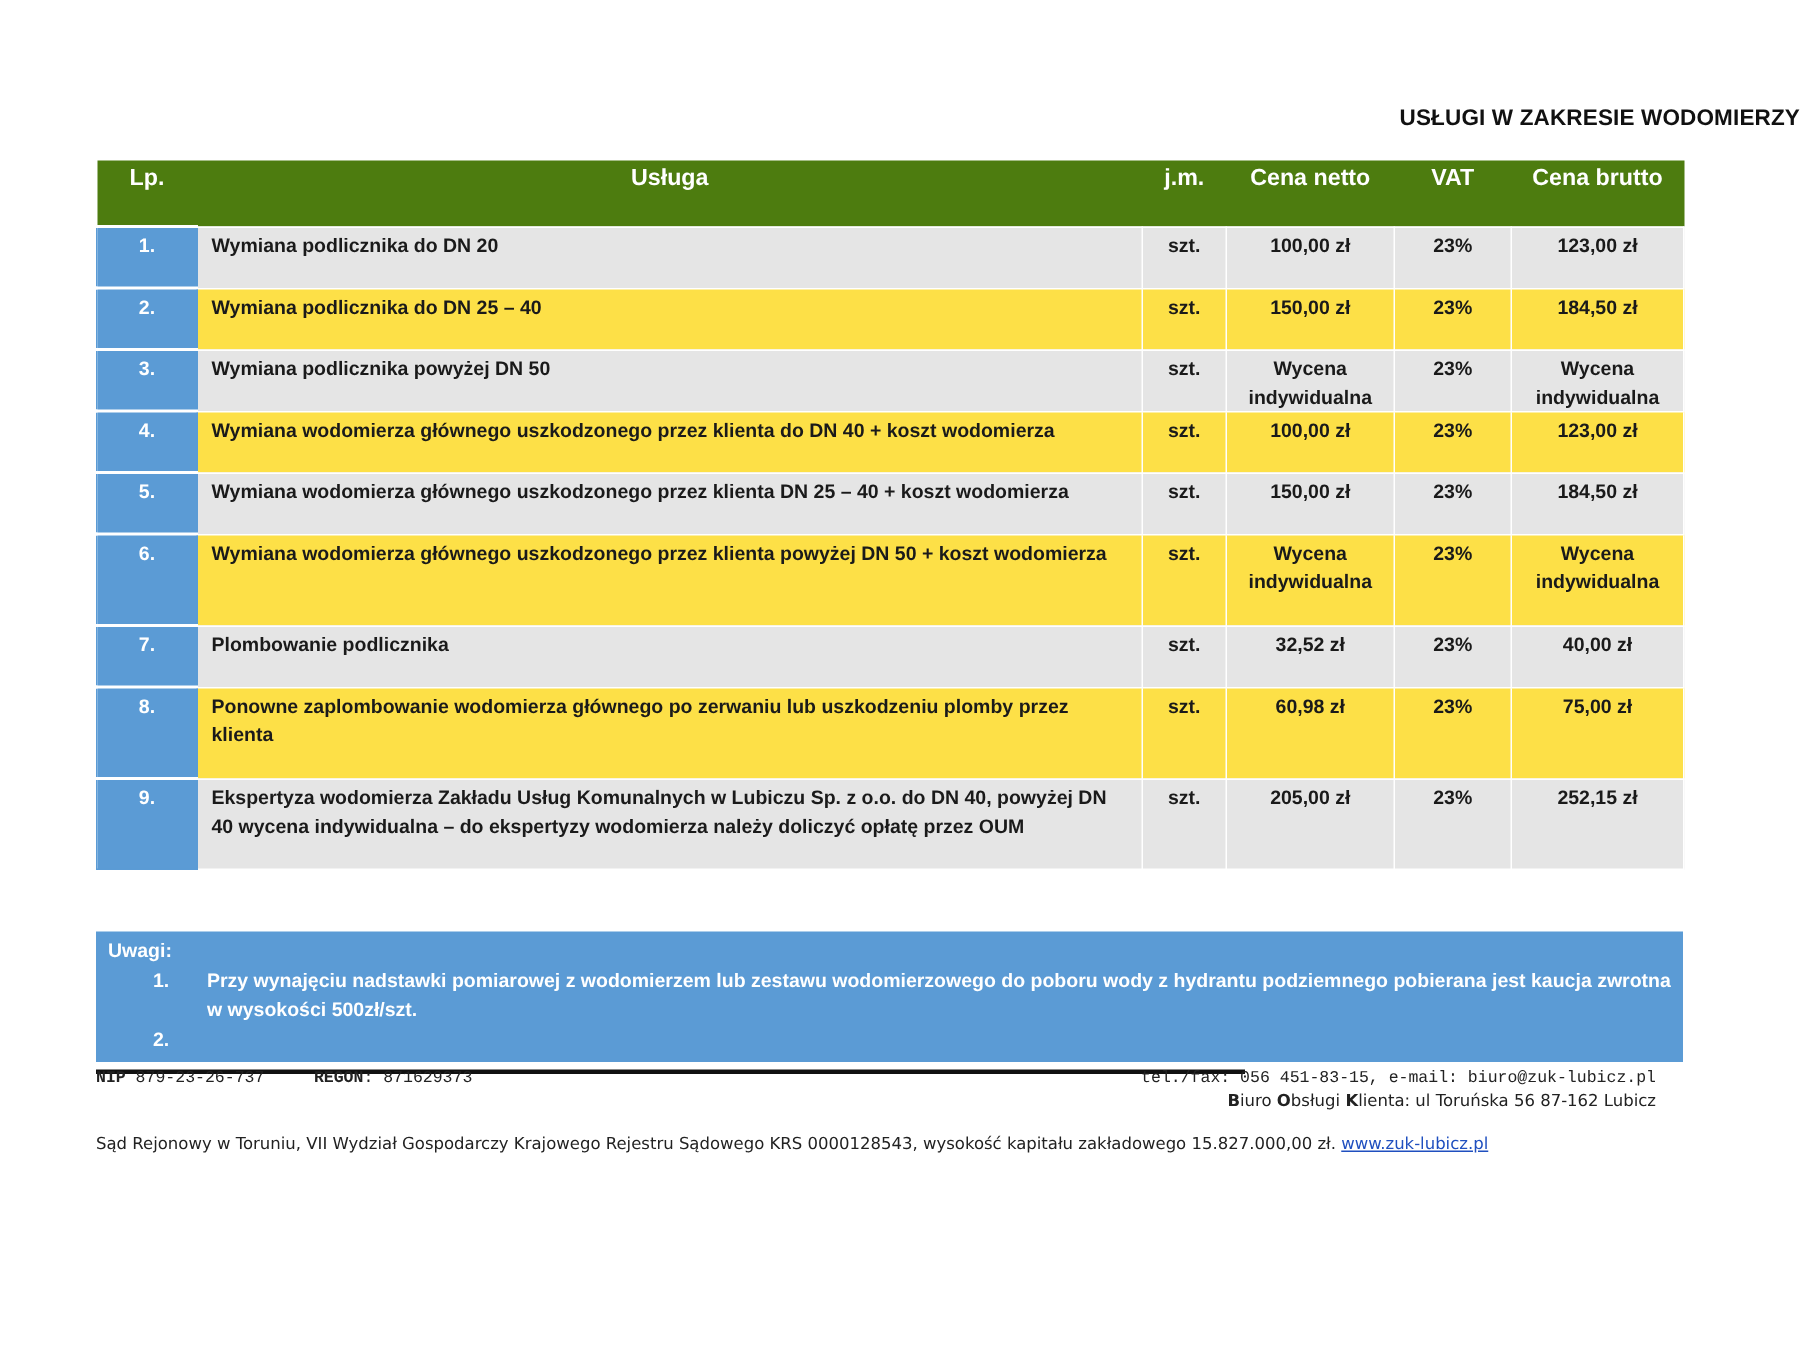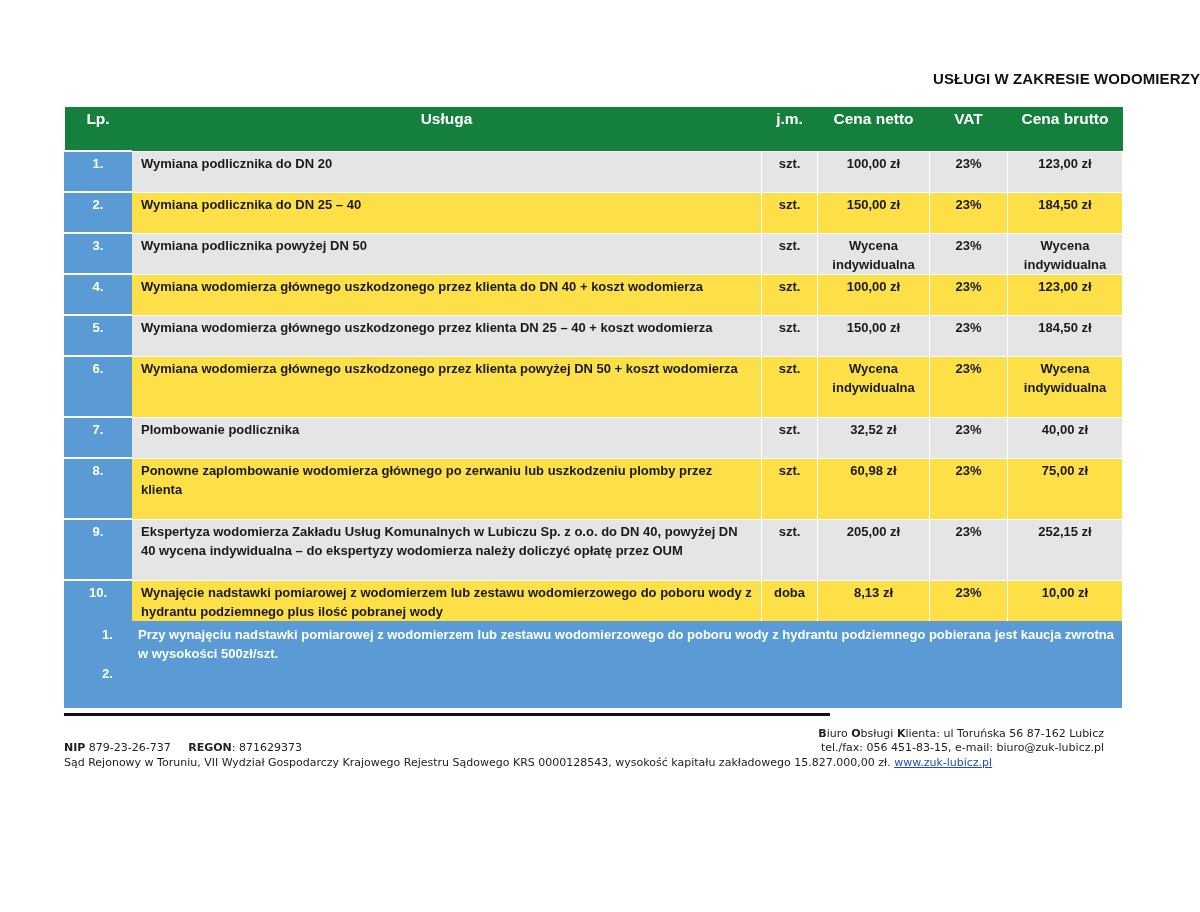--- a/index.html
+++ b/index.html
@@ -4,21 +4,21 @@
 <style>
   html, body { margin: 0; padding: 0; background: #ffffff; }
   body { width: 1200px; height: 912px; position: relative; overflow: hidden;
          font-family: "Liberation Sans", sans-serif; color: #1a1a1a; }
   .title { position: absolute; top: 70px; left: 0; width: 1200px; text-align: right;
            font-family: "Liberation Sans", sans-serif; font-weight: bold; font-size: 15px;
            letter-spacing: 0.1px; color: #111; }
   table.prices { position: absolute; top: 107px; left: 64px; width: 1058px;
                  border-collapse: collapse; table-layout: fixed;
                  font-family: "Liberation Sans", sans-serif; font-size: 13px; font-weight: bold; }
-  table.prices th { background: #15803d; color: #ffffff; font-size: 15.5px; font-weight: bold;
+  table.prices th { background: #4d7c0f; color: #ffffff; font-size: 15.5px; font-weight: bold;
                     height: 40px; vertical-align: top; padding: 3px 4px 0 4px; text-align: center; }
   table.prices th.lp { text-align: center; }
   table.prices td { vertical-align: top; padding: 2px 6px 0 6px; border: 1px solid #ffffff;
                     color: #1a1a1a; line-height: 19px; }
   table.prices td.num { background: #5b9bd5; color: #ffffff; text-align: center; border-color: #5b9bd5;
                         border-top: 2px solid #ffffff; }
   table.prices tr.odd td:not(.num) { background: #e5e5e5; }
   table.prices tr.even td:not(.num) { background: #fde047; }
   table.prices td.c { text-align: center; }
   table.prices td.desc { padding-left: 9px; }
@@ -28,21 +28,21 @@
            background: #5b9bd5; color: #ffffff; font-family: "Liberation Sans", sans-serif;
            font-size: 13px; font-weight: bold; box-sizing: border-box; padding: 3px 8px; }
   .notes .label { line-height: 19px; }
   .notes ol { margin: 0; padding: 0; list-style: none; }
   .notes li { position: relative; padding-left: 66px; line-height: 19px; margin-top: 1px; }
   .notes li .n { position: absolute; left: 30px; top: 0; }
   .rule { position: absolute; top: 713px; left: 64px; width: 766px; height: 3px; background: #111; }
   .footer { position: absolute; left: 64px; width: 1040px; font-family: "DejaVu Sans", sans-serif;
             font-size: 11px; color: #222; line-height: 14px; }
   .footer.l1 { top: 727px; }
-  .footer.l2 { top: 741px; }
+  .footer.l2 { top: 712px; font-family: Liberation Mono, monospace; }
   .footer.l3 { top: 756px; }
   .footer .right { position: absolute; right: 0; top: 0; text-align: right; }
   .footer b { font-weight: bold; }
   .footer a { color: #1f4fbf; text-decoration: underline; }
 </style>
 </head>
 <body>
 
 <div class="title">USŁUGI W ZAKRESIE WODOMIERZY</div>
 
@@ -131,32 +131,25 @@
       <td class="c">75,00 zł</td>
     </tr>
     <tr class="odd h2">
       <td class="num">9.</td>
       <td class="desc">Ekspertyza wodomierza Zakładu Usług Komunalnych w Lubiczu Sp. z o.o. do DN 40, powyżej DN 40 wycena indywidualna – do ekspertyzy wodomierza należy doliczyć opłatę przez OUM</td>
       <td class="c">szt.</td>
       <td class="c">205,00 zł</td>
       <td class="c">23%</td>
       <td class="c">252,15 zł</td>
     </tr>
-    <tr class="even h2">
-      <td class="num">10.</td>
-      <td class="desc">Wynajęcie nadstawki pomiarowej z wodomierzem lub zestawu wodomierzowego do poboru wody z hydrantu podziemnego plus ilość pobranej wody</td>
-      <td class="c">doba</td>
-      <td class="c">8,13 zł</td>
-      <td class="c">23%</td>
-      <td class="c">10,00 zł</td>
-    </tr>
   </tbody>
 </table>
 
 <div class="notes">
+  <div class="label">Uwagi:</div>
   <ol>
     <li>
       <span class="n">1.</span>
       <span>Przy wynajęciu nadstawki pomiarowej z wodomierzem lub zestawu wodomierzowego do poboru wody z hydrantu podziemnego pobierana jest kaucja zwrotna w wysokości 500zł/szt.</span>
     </li>
     <li>
       <span class="n">2.</span>
     </li>
   </ol>
 </div>

